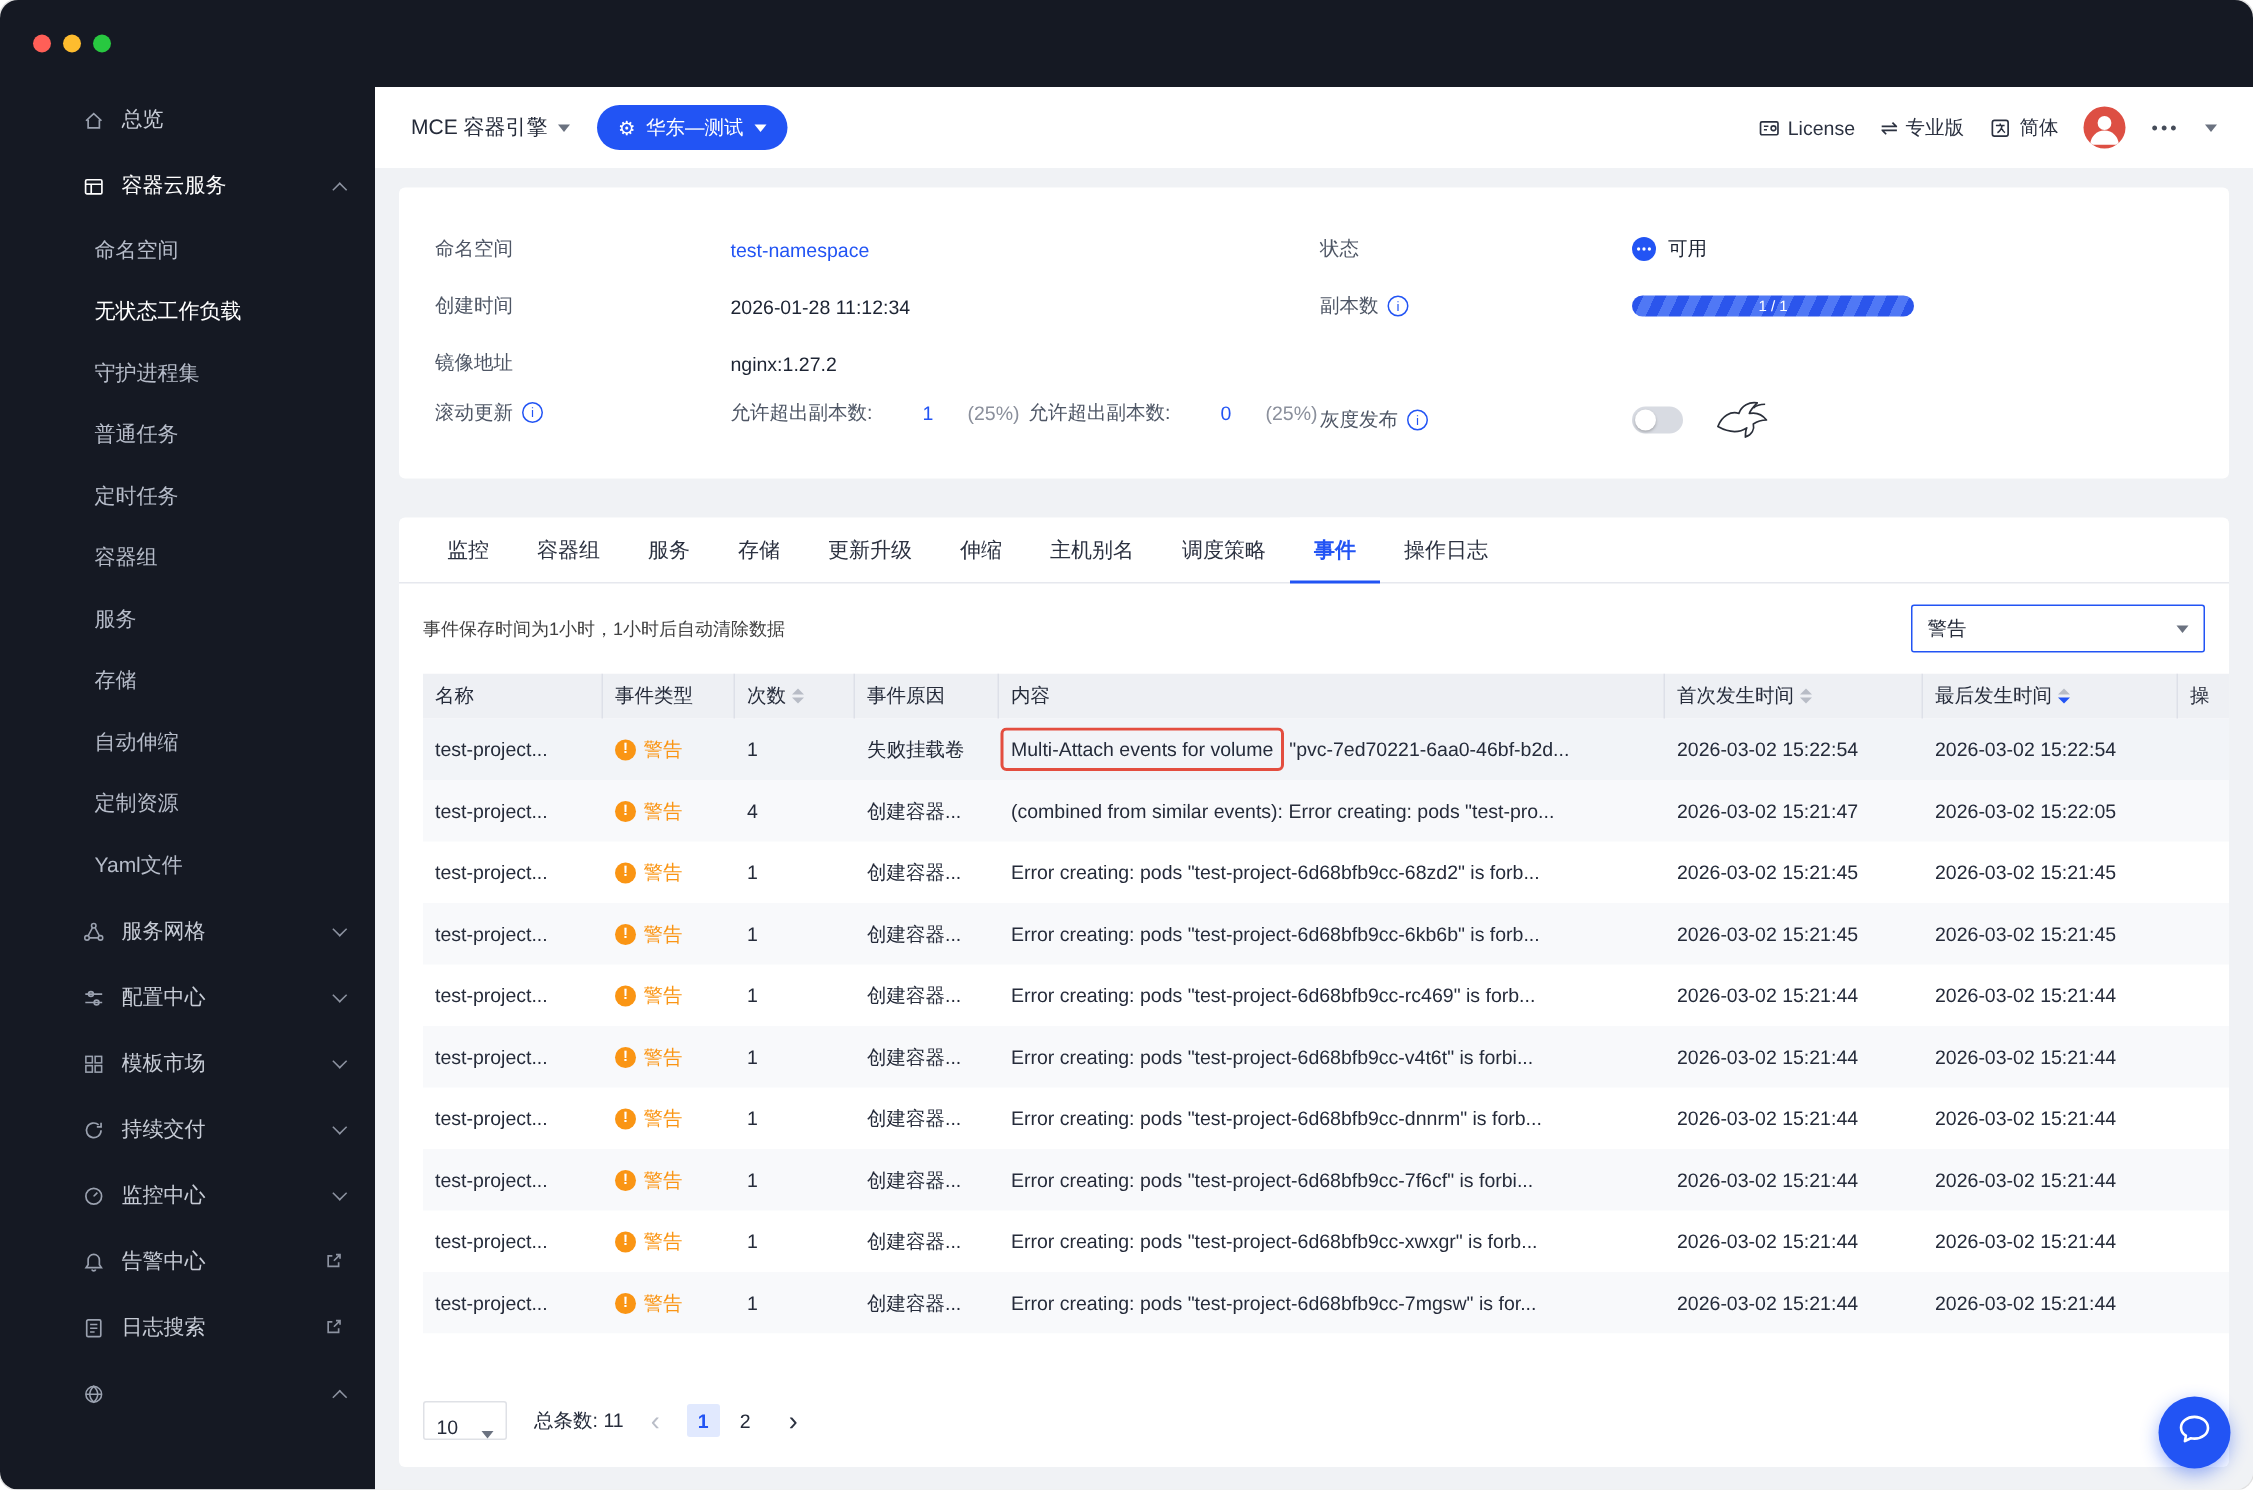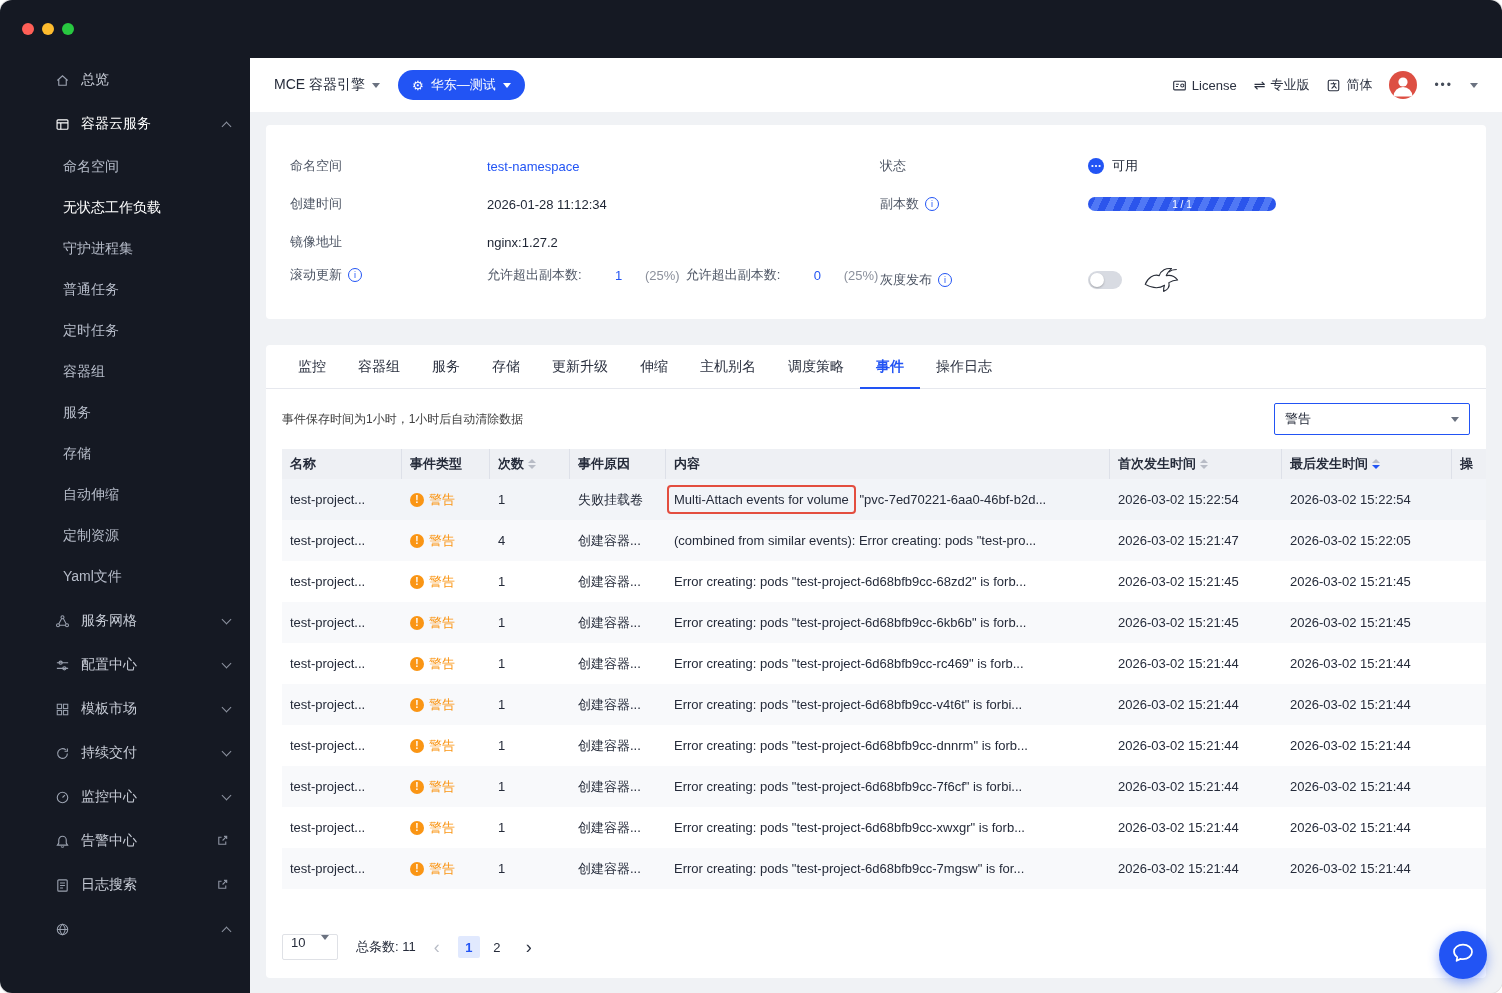--- a/index.html
+++ b/index.html
@@ -82,39 +82,39 @@
     padding:0 10px;font-size:13px;color:#252b3a;background:#fff;cursor:pointer}
   .filter .caret{margin-left:auto}
   .search{margin-left:10px;width:396px;height:32px;border:1px solid #dfe1e6;border-radius:2px;display:flex;align-items:center;padding:0 10px;background:#fff}
   .search input{border:0;outline:0;flex:1;font-size:13px;color:#252b3a;font-family:inherit;background:transparent}
   .search input::placeholder{color:#b2b6bf}
   .sicon-search{color:#5f6572;display:inline-flex;cursor:pointer}
   .sicon-search svg{width:16px;height:16px}
   
   .table{margin-left:16px;flex:none;overflow:hidden}
   .thead,.trow{display:grid;grid-template-columns:120px 88px 80px 96px 444px 172px 170px minmax(30px,1fr)}
-  .thead{background:#eef0f4;height:30px;align-items:stretch;font-size:13px;color:#252b3a;font-weight:700}
+  .thead{background:#eef0f4;height:30px;align-items:stretch;font-size:13px;color:#252b3a;font-weight:400}
   .th{padding:0 8px;display:flex;align-items:center;gap:4px;border-right:1px solid #dde0e8;overflow:hidden;white-space:nowrap}
   .th:last-child{border-right:none}
   .sort{display:inline-flex;flex-direction:column;gap:2px;cursor:pointer}
   .sort i{width:0;height:0;border-left:4px solid transparent;border-right:4px solid transparent;display:block}
   .sort .u{border-bottom:4px solid #b8bcc6}
   .sort .d{border-top:4px solid #b8bcc6}
   .sort.desc .d{border-top-color:var(--accent,#2254f4)}
   .trow{height:41px;align-items:center;font-size:13px;color:#252b3a;cursor:pointer}
   .trow:nth-child(even){background:#f8f9fb}
   .trow.hover{background:#f2f4f8}
   .td{padding:0 8px;white-space:nowrap;overflow:hidden}
   .warn{color:var(--warning,#fa9514);display:inline-flex;align-items:center;gap:5px}
   .warn-icon{width:14px;height:14px;border-radius:50%;background:var(--warning,#fa9514);color:#fff;font-size:10px;line-height:14px;
     text-align:center;font-weight:700;display:inline-block;font-style:normal}
   .annotated{border:2px solid var(--annotation,#e34d3f);border-radius:4px;padding:5px 5px;margin-left:-7px;display:inline-block}
   
   .pager{display:flex;align-items:center;padding:12px 16px 18px;gap:10px;flex:none;margin-top:auto;font-size:13px;color:#252b3a}
-  .page-size{width:56px;height:26px;border:1px solid #dfe1e6;border-radius:2px;display:flex;align-items:flex-start;justify-content:space-between;
+  .page-size{width:56px;height:26px;border:1px solid #dfe1e6;border-radius:2px;display:flex;align-items:flex-end;justify-content:space-between;
     padding:0 8px;background:#fff;cursor:pointer}
   .total{margin-left:8px}
   .pages{display:inline-flex;gap:6px}
   .pbtn{min-width:22px;height:22px;display:inline-flex;align-items:center;justify-content:center;cursor:pointer;border-radius:2px;padding:0 3px}
   .pbtn.arrow{font-size:18px;line-height:1;color:#2b3140}
   .pbtn.arrow.disabled{color:#b9bdc7}
   .pbtn.active{background:#e1e9fe;color:var(--accent,#2254f4);font-weight:600}
   
   .fab{position:absolute;right:15px;bottom:14px;width:48px;height:48px;border-radius:50%;background:var(--accent,#2254f4);
     display:flex;align-items:center;justify-content:center;box-shadow:0 4px 12px rgba(34,84,244,.45);cursor:pointer}

